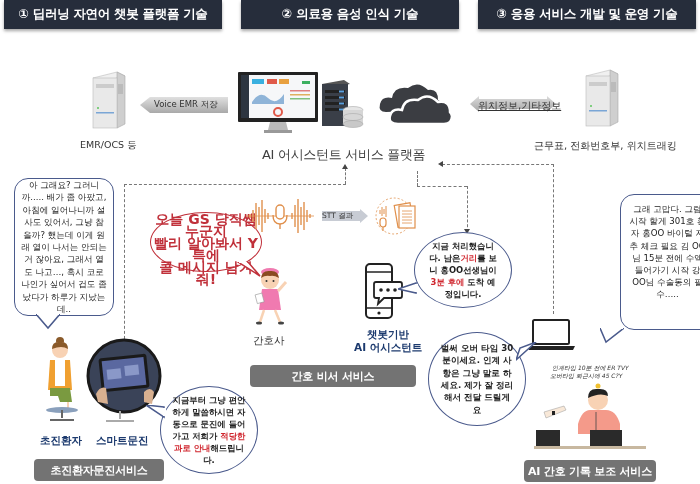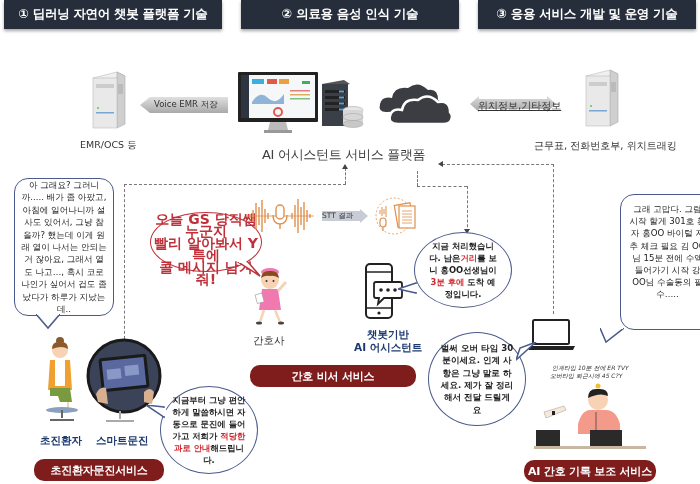--- a/index.html
+++ b/index.html
@@ -49,24 +49,24 @@
     position: absolute; background: #fff;
     border: 1.5px solid #c0303a; border-radius: 50%;
     font-size: 14px; line-height: 12px; text-align: center;
     color: #c0303a; font-weight: bold;
     display: flex; justify-content: center;
   }
   .red { color: #d0262e; }
 
   .service-bar {
     position: absolute; height: 22px;
-    background: #7f1d1d; color: #fff;
+    background: #737373; color: #fff;
     font-size: 11px; font-weight: bold;
     display: flex; align-items: center; justify-content: center;
-    border-radius: 10px;
+    border-radius: 4px;
     letter-spacing: -0.2px;
   }
 
   .icon-label { position: absolute; font-size: 10.5px; font-weight: bold; color: #1c3a6e; text-align: center; white-space: nowrap; line-height: 13px; }
   .icon-label-dark { position: absolute; font-size: 10.5px; color: #333; text-align: right; white-space: nowrap; }
 </style>
 </head>
 <body>
 
 <div class="hdr" style="left:4px; width:218px;">① 딥러닝 자연어 챗봇 플랫폼 기술</div>

